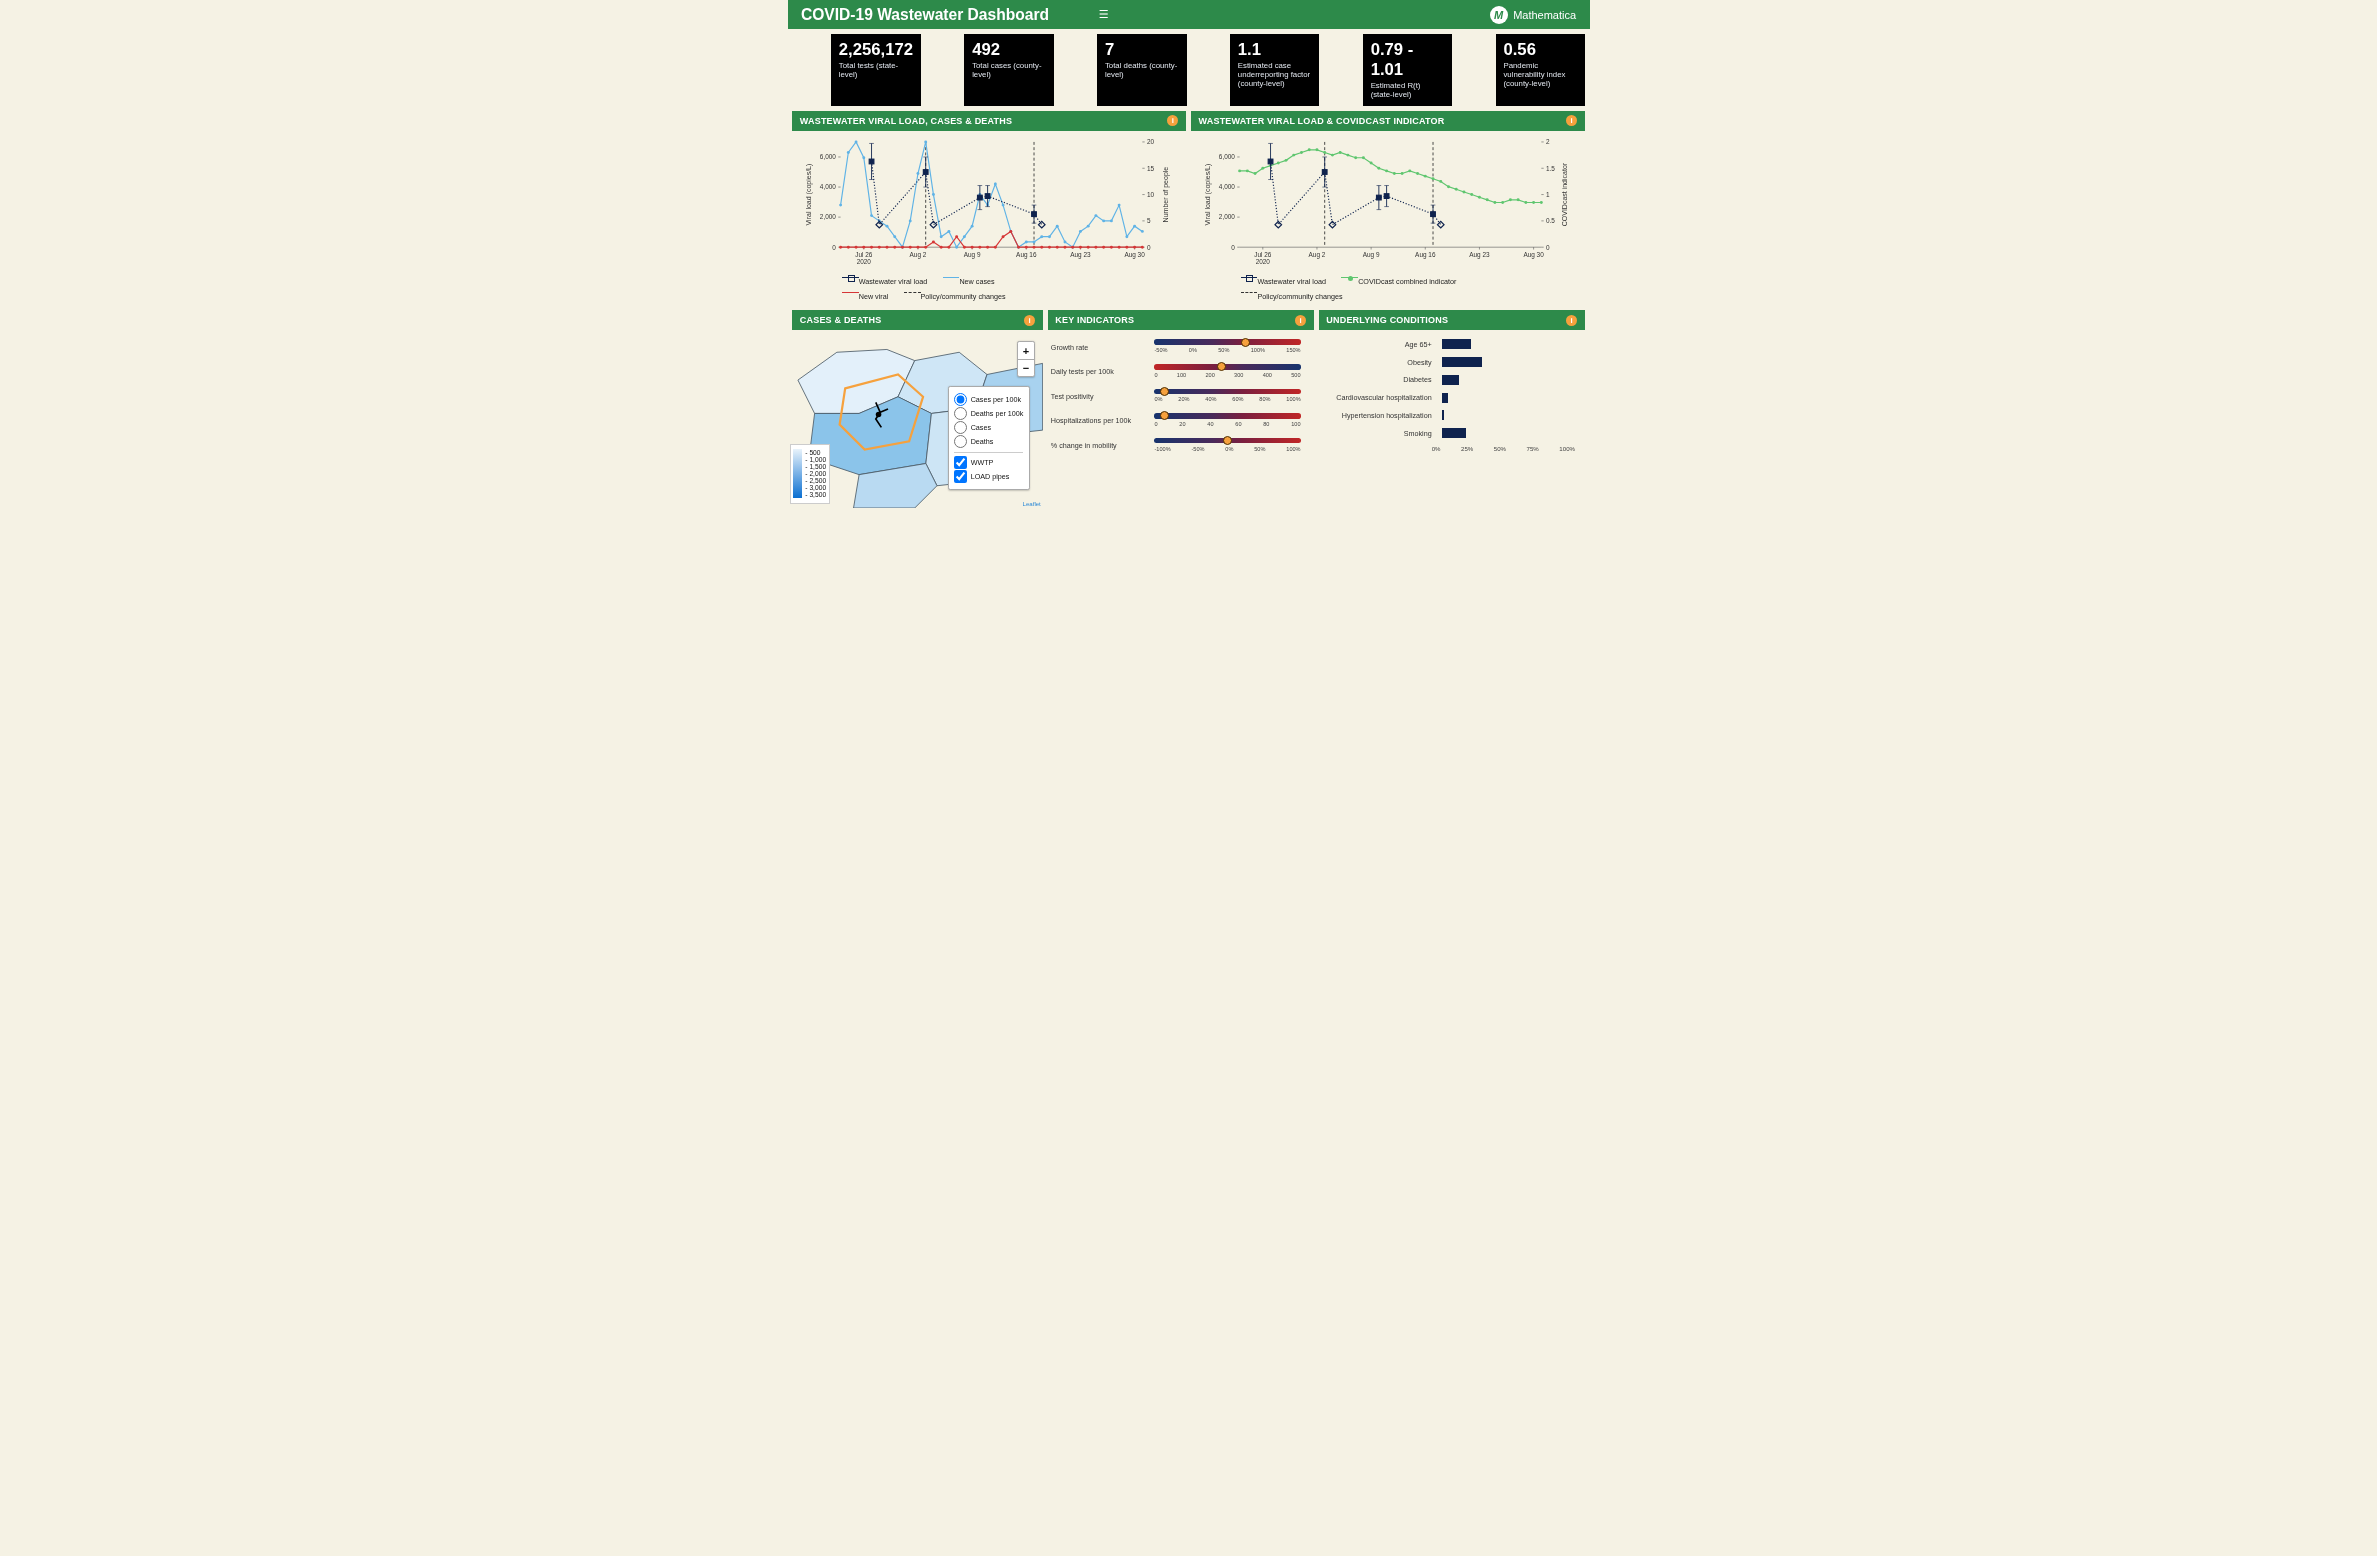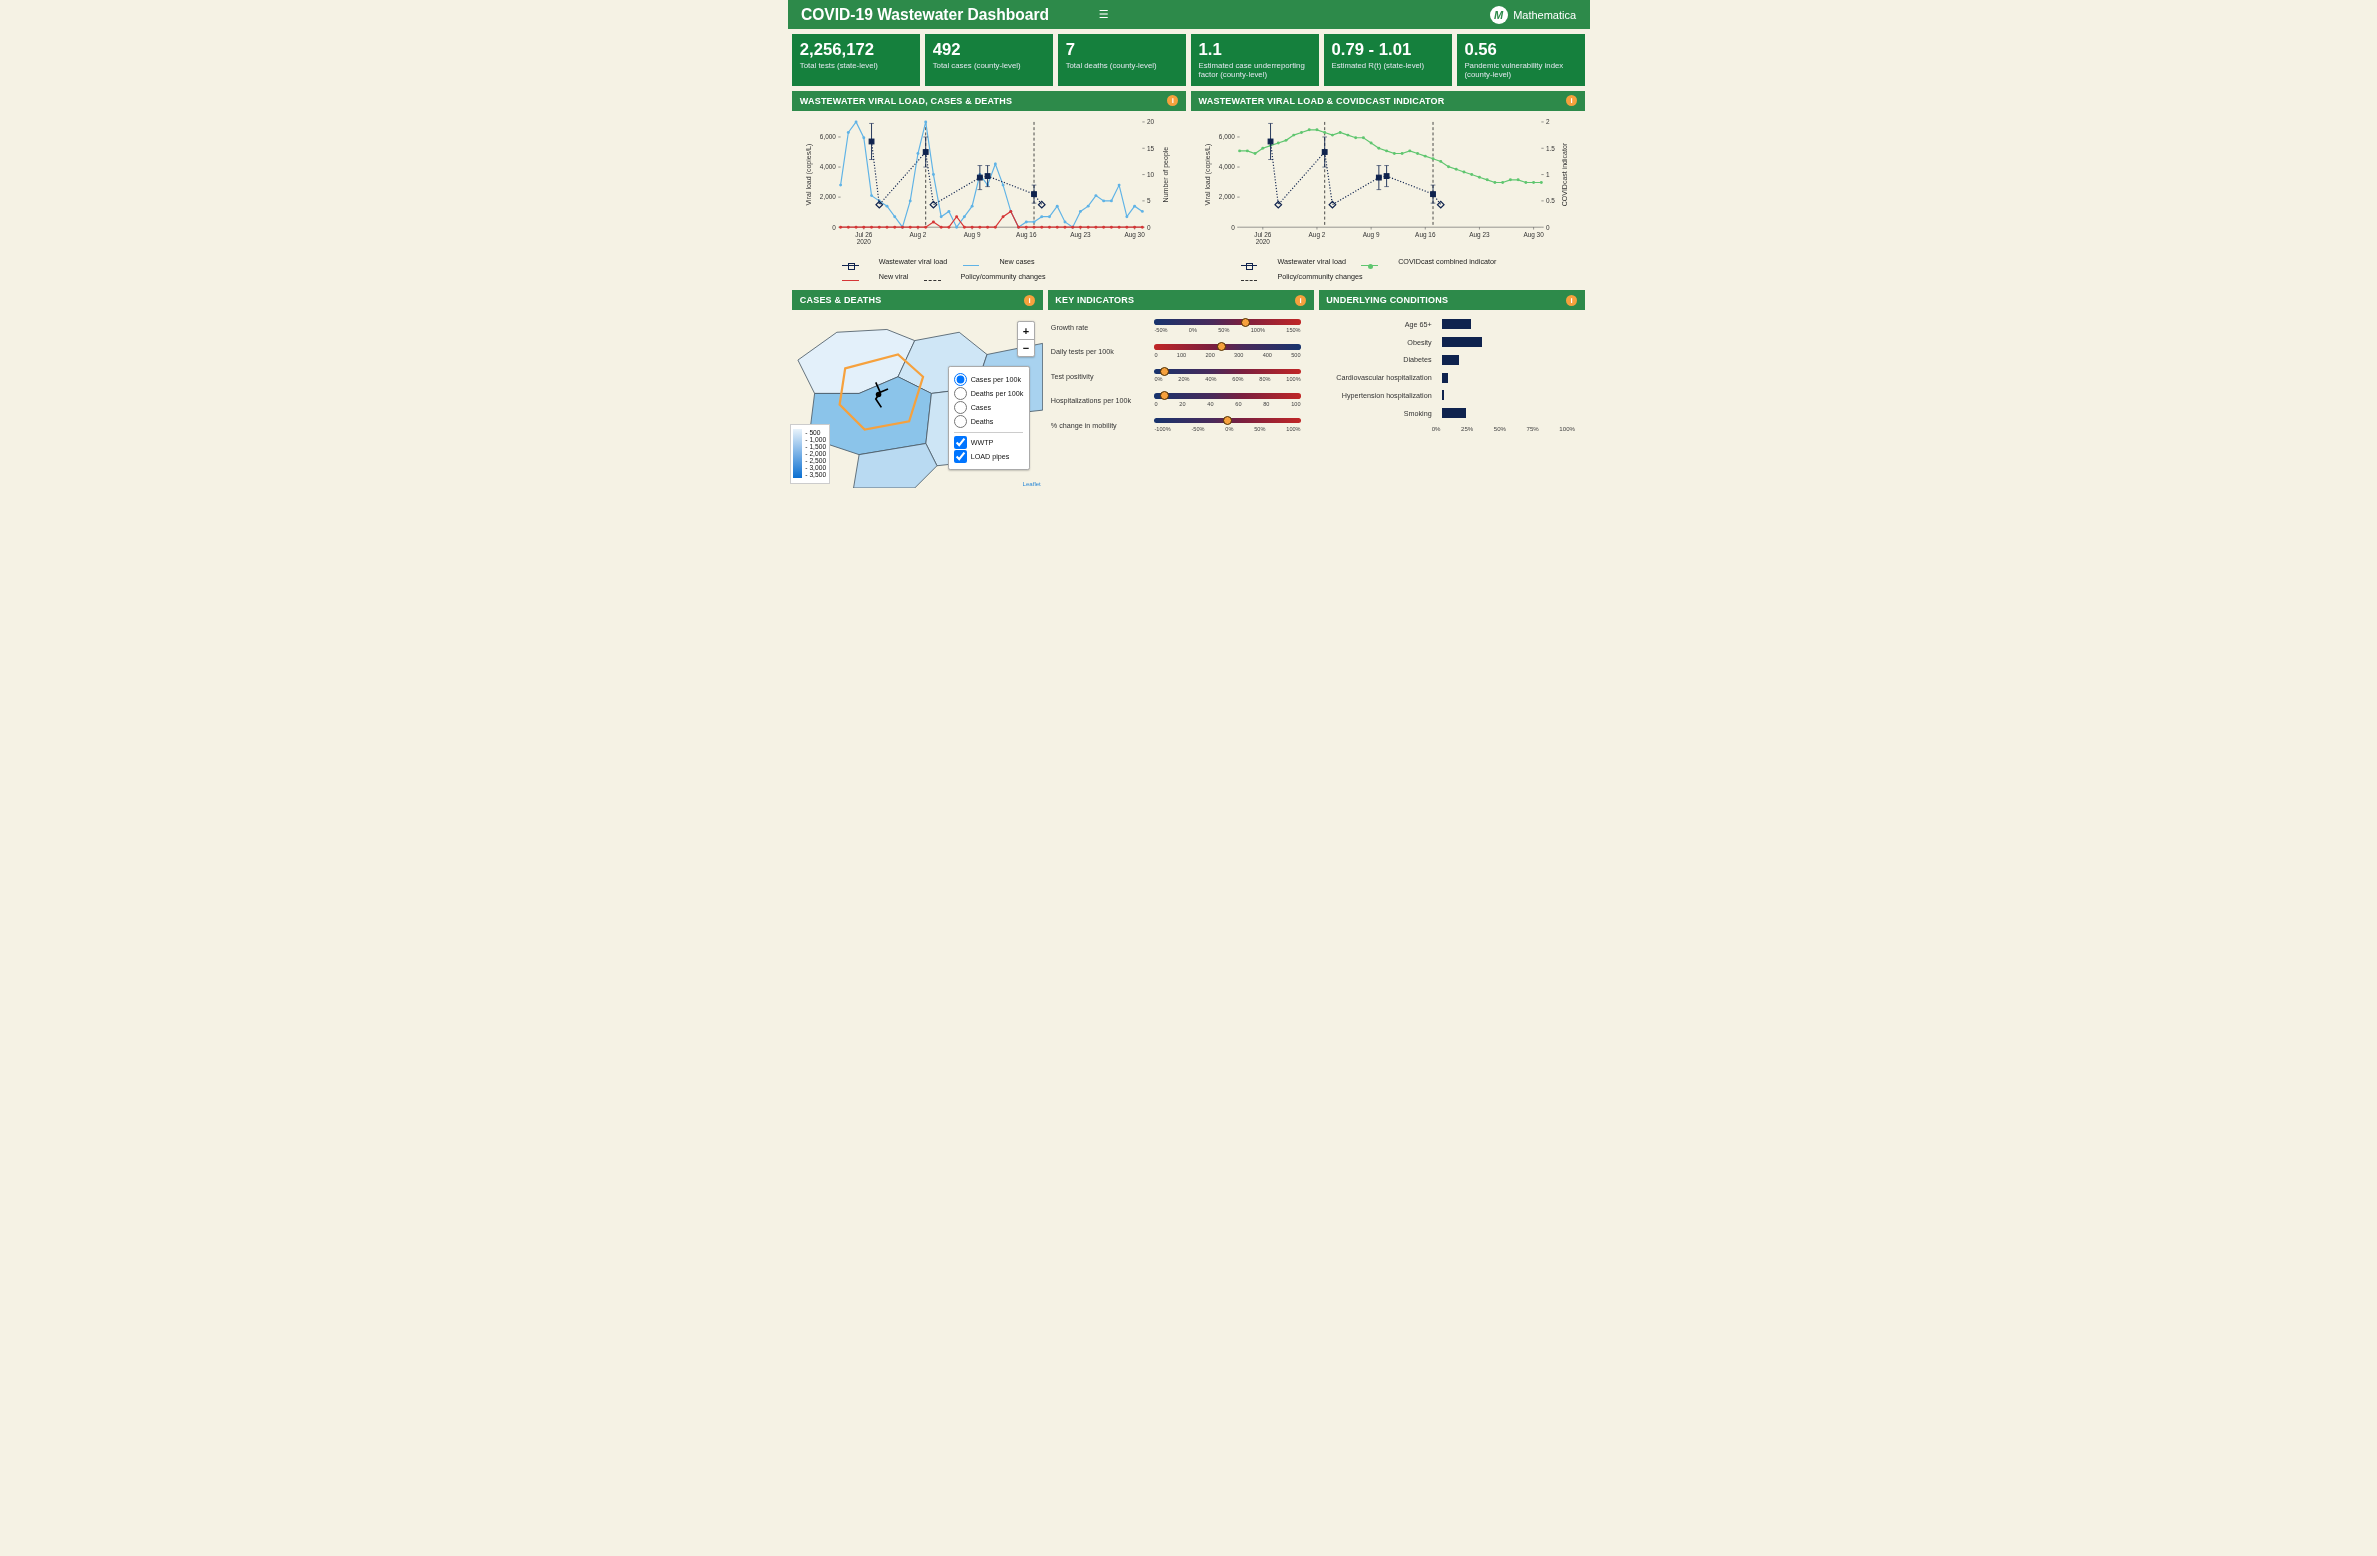--- a/index.html
+++ b/index.html
@@ -23,40 +23,40 @@
   .spacer { flex: 1; }
   .brand { display: flex; align-items: center; gap: 5.6px; font-size: 11px; }
   .brand-logo {
     background: #fff; color: #2d8a4a;
     width: 18px; height: 18px; border-radius: 50%;
     display: flex; align-items: center; justify-content: center;
     font-weight: 700; font-style: italic;
   }
   .kpi-row { display: flex; gap: 4.5px; padding: 4.5px; }
   .kpi {
-    background: #15803d; color: #fff;
-    flex: 1 1 0; padding: 6.7px 7.8px;
+    background: #000000; color: #fff;
+    flex: 1 1 0; padding: 6.7px 7.8px; margin-left: 39px;
   }
   .kpi .val { font-size: 16.7px; font-weight: 600; }
   .kpi .lbl { font-size: 7.8px; color: #e1e6ee; margin-top: 1.1px; }
   .row2 { display: flex; gap: 4.5px; padding: 0 4.5px 4.5px; }
   .panel { background: #f5f2e4; flex: 1 1 0; display: flex; flex-direction: column; }
   .panel-h {
     background: #2d8a4a; color: #fff;
     display: flex; align-items: center;
     padding: 4.5px 7.8px; font-size: 9px; font-weight: 600; letter-spacing: 0.2px;
   }
   .info-i {
     margin-left: auto; width: 11px; height: 11px; border-radius: 50%;
     background: #f6a13d; color: #fff; display: flex; align-items: center;
     justify-content: center; font-size: 7.8px; font-weight: 700; cursor: pointer;
   }
   .chart-zone { padding: 6.7px 10px 3.3px; height: 145px; position: relative; }
   .legend { padding: 1.1px 11px 4.5px 50px; font-size: 7.2px; color: #222; display: flex; flex-wrap: wrap; gap: 3.3px 15.6px; }
-  .legend span { display: inline-flex; align-items: flex-end; gap: 20px; }
+  .legend span { display: inline-flex; align-items: flex-start; gap: 0; }
   .sw { width: 16.7px; height: 1.1px; display: inline-block; position: relative; }
   .sw.sq::before { content:""; position:absolute; left:50%; top:50%; width:5px; height:5px; margin:-2.8px 0 0 -2.8px; border:1.1px solid currentColor; background: transparent; }
   .sw.dot::before { content:""; position:absolute; left:50%; top:50%; width:5px; height:5px; margin:-2.2px 0 0 -2.2px; border-radius:50%; background: #5fc66f; }
   .sw.dash { border-top: 1.1px dashed #333; height: 0; }
   .row3 { display: grid; grid-template-columns: 251px 1fr 1fr; gap: 4.5px; padding: 0 4.5px 6.7px; }
   .map-area { position: relative; height: 178px; background:#f5f2e4; }
   .zoom-btns { position: absolute; right: 7.8px; top: 11px; background:#fff; border:0.6px solid #aaa; border-radius:2.2px; box-shadow:0 0.6px 1.7px rgba(0,0,0,.2); }
   .zoom-btns div { width:16.7px; height:16.7px; display:flex; align-items:center; justify-content:center; font-size:11px; font-weight:600; cursor:pointer; }
   .zoom-btns div + div { border-top:0.6px solid #aaa; }
   .layer-box {

